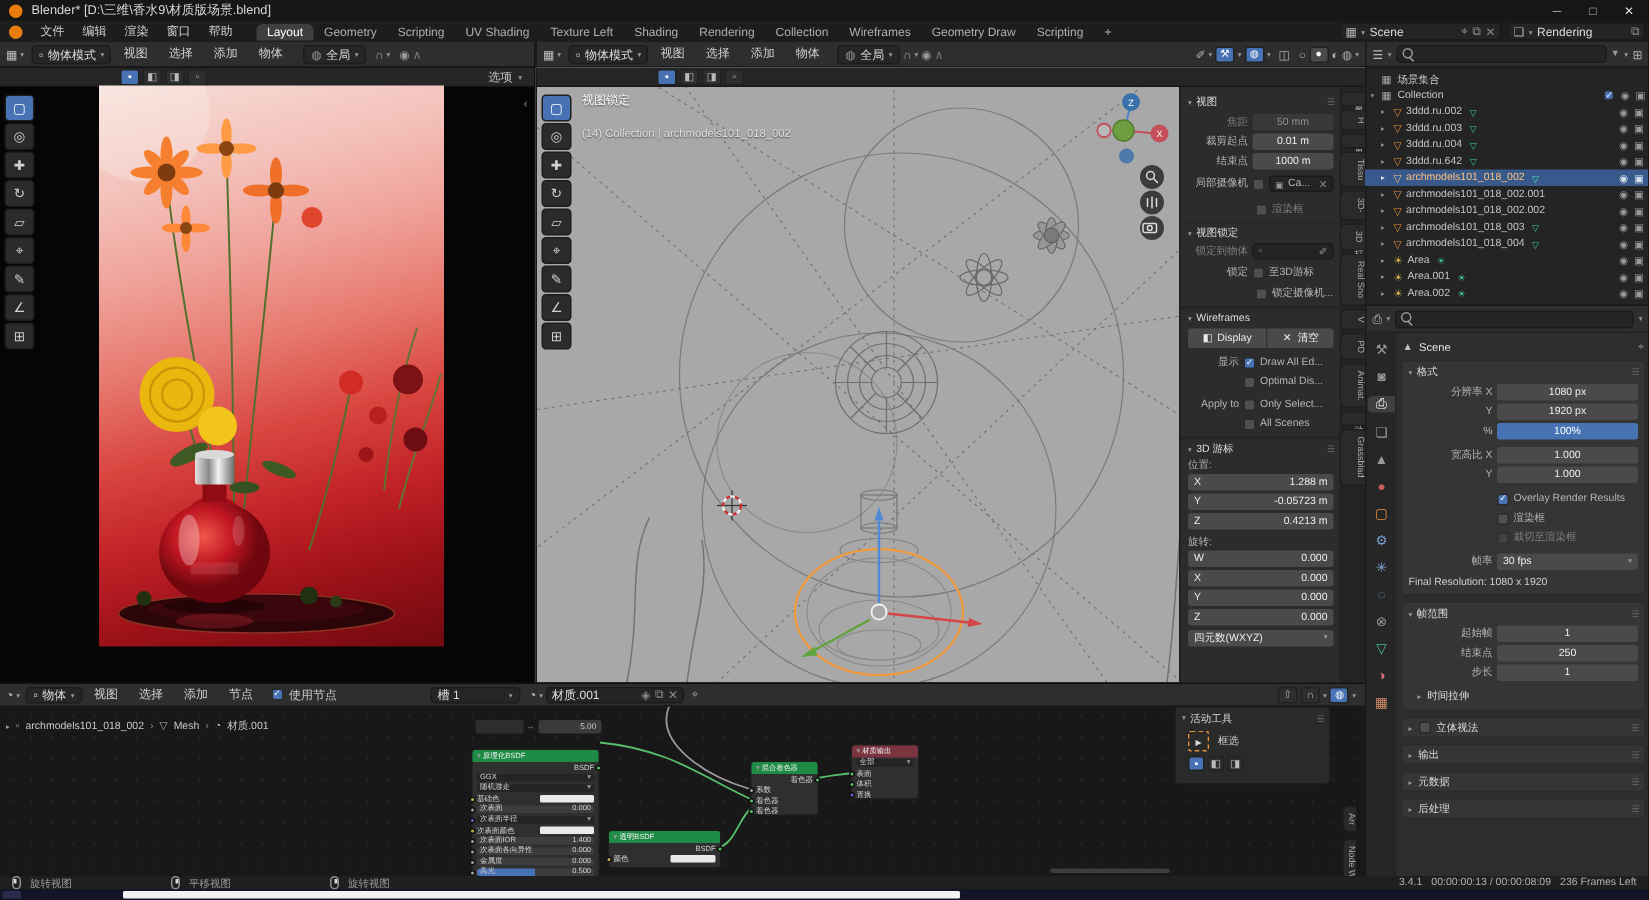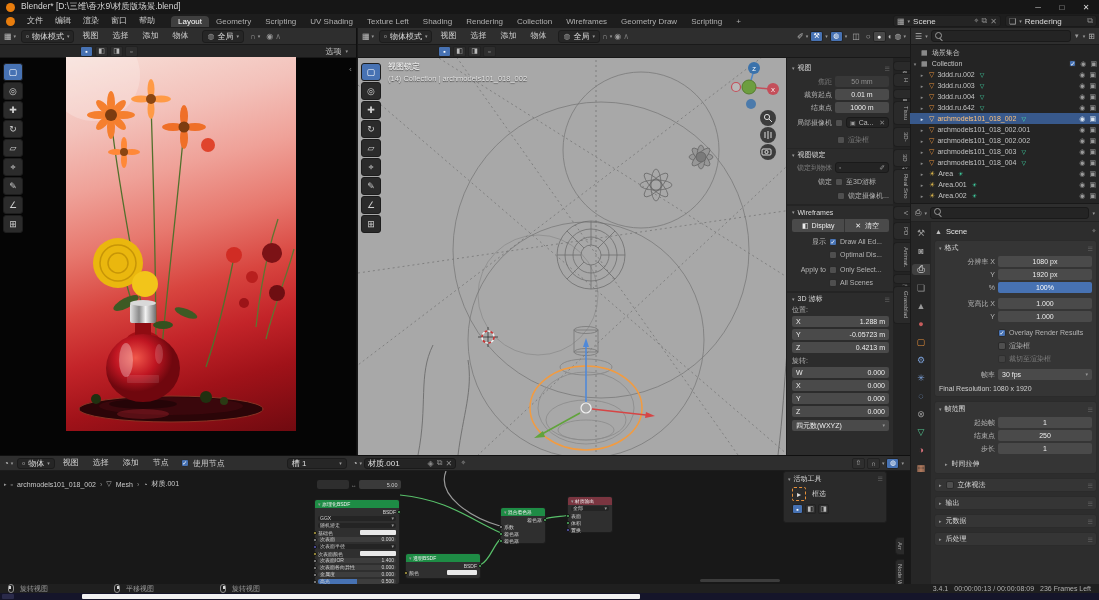--- a/index.html
+++ b/index.html
@@ -419,21 +419,21 @@
     <div class="toolbtn">↻</div>
     <div class="toolbtn">▱</div>
     <div class="toolbtn">⌖</div>
     <div class="toolbtn">✎</div>
     <div class="toolbtn">∠</div>
     <div class="toolbtn">⊞</div>
   </div>
 
   <div class="a" style="left:30px;top:16px;color:#ffffff;text-shadow:0 1px 1px rgba(0,0,0,.6)">
     <div style="font-size:8px">视图锁定</div>
-    <div style="font-size:7.5px;color:#e2e2e2;margin-top:2px">(14) Collection | archmodels101_018_002</div>
+    <div style="font-size:7.5px;color:#e2e2e2;margin-top:12px">(14) Collection | archmodels101_018_002</div>
   </div>
 
   <div class="a" style="left:428px;top:13px;width:108px;height:397px;background:#2c2c2c;border-left:1px solid #1d1d1d;font-size:7px;overflow:hidden">
     <div class="f" style="height:14px;padding:0 5px;gap:3px;margin-top:3px">
       <span class="chev">▾</span>
       <span class="phead">视图</span>
       <span style="flex:1"></span>
         <span class="grip">☰</span>
     </div>
     <div class="f" style="padding:1px 5px;gap:3px">

